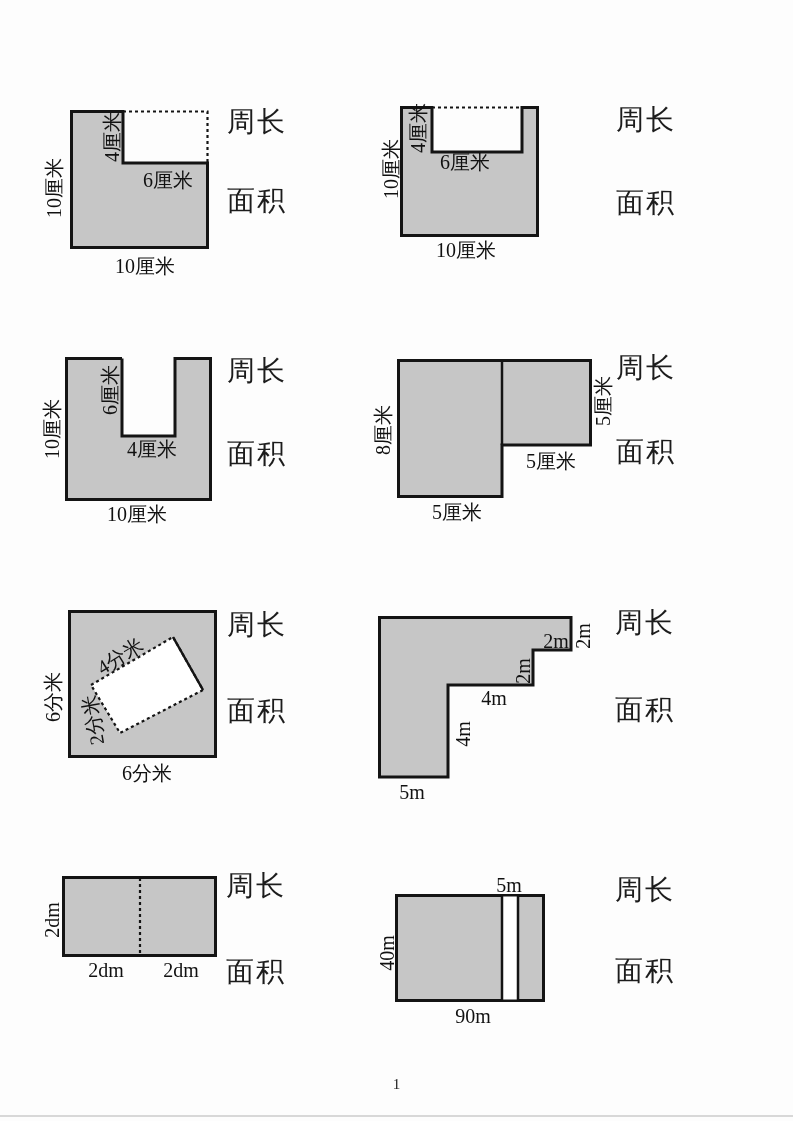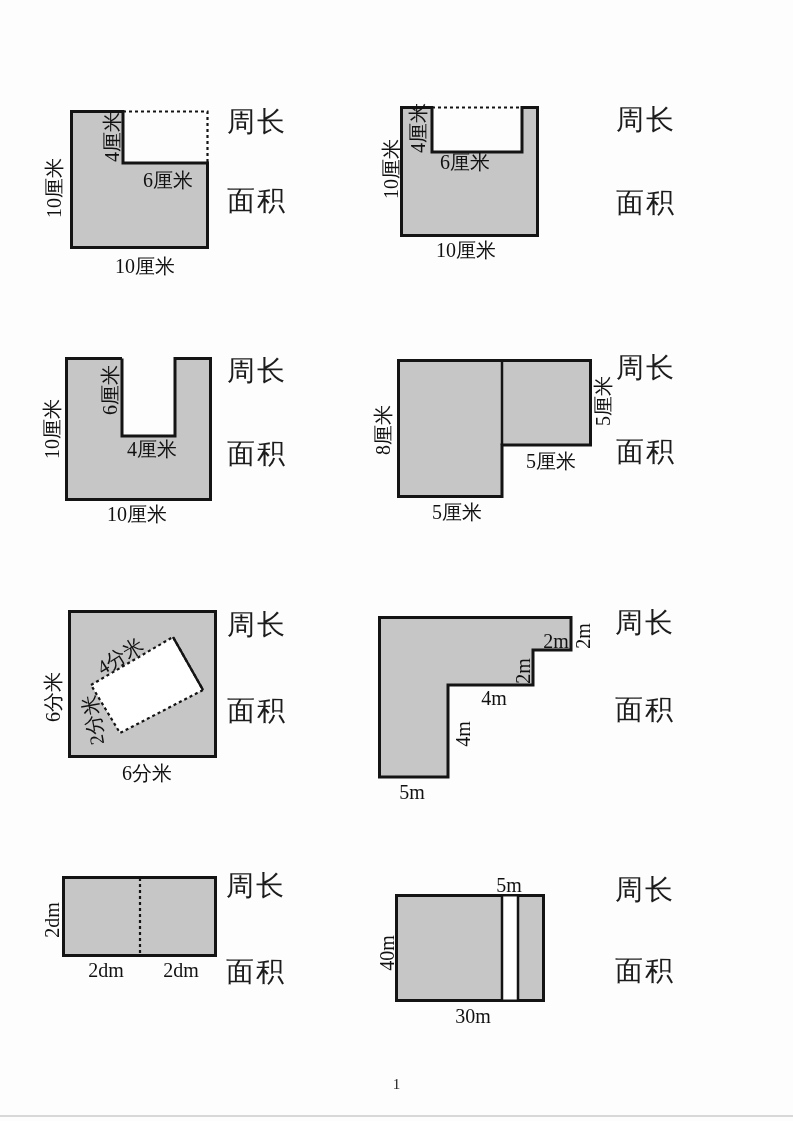--- a/index.html
+++ b/index.html
@@ -142,21 +142,21 @@
   </div>
 
   <div class="q">
     <svg style="left:395px;top:894px" width="150" height="108" viewBox="0 0 150 108">
       <rect class="shape-fill solid" style="fill:var(--shape-fill,#c6c6c6)" x="1.5" y="1.5" width="147" height="105"></rect>
       <rect class="whitefill" x="107" y="2.5" width="16" height="103"></rect>
       <path class="solid-thin" d="M107,1.5 L107,106.5 M123,1.5 L123,106.5"></path>
     </svg>
     <span class="lbl" style="left:509px;top:885px">5m</span>
     <span class="lbl rot" style="left:387px;top:953px">40m</span>
-    <span class="lbl" style="left:473px;top:1016px">30m</span>
+    <span class="lbl" style="left:473px;top:1016px">90m</span>
     <span class="pa" style="left:645px;top:890px">周长</span>
     <span class="pa" style="left:645px;top:971px">面积</span>
   </div>
 
   <div class="pagenum">1</div>
   <div class="bottom-divider"></div>
 
 </div>
 
 </body></html>

